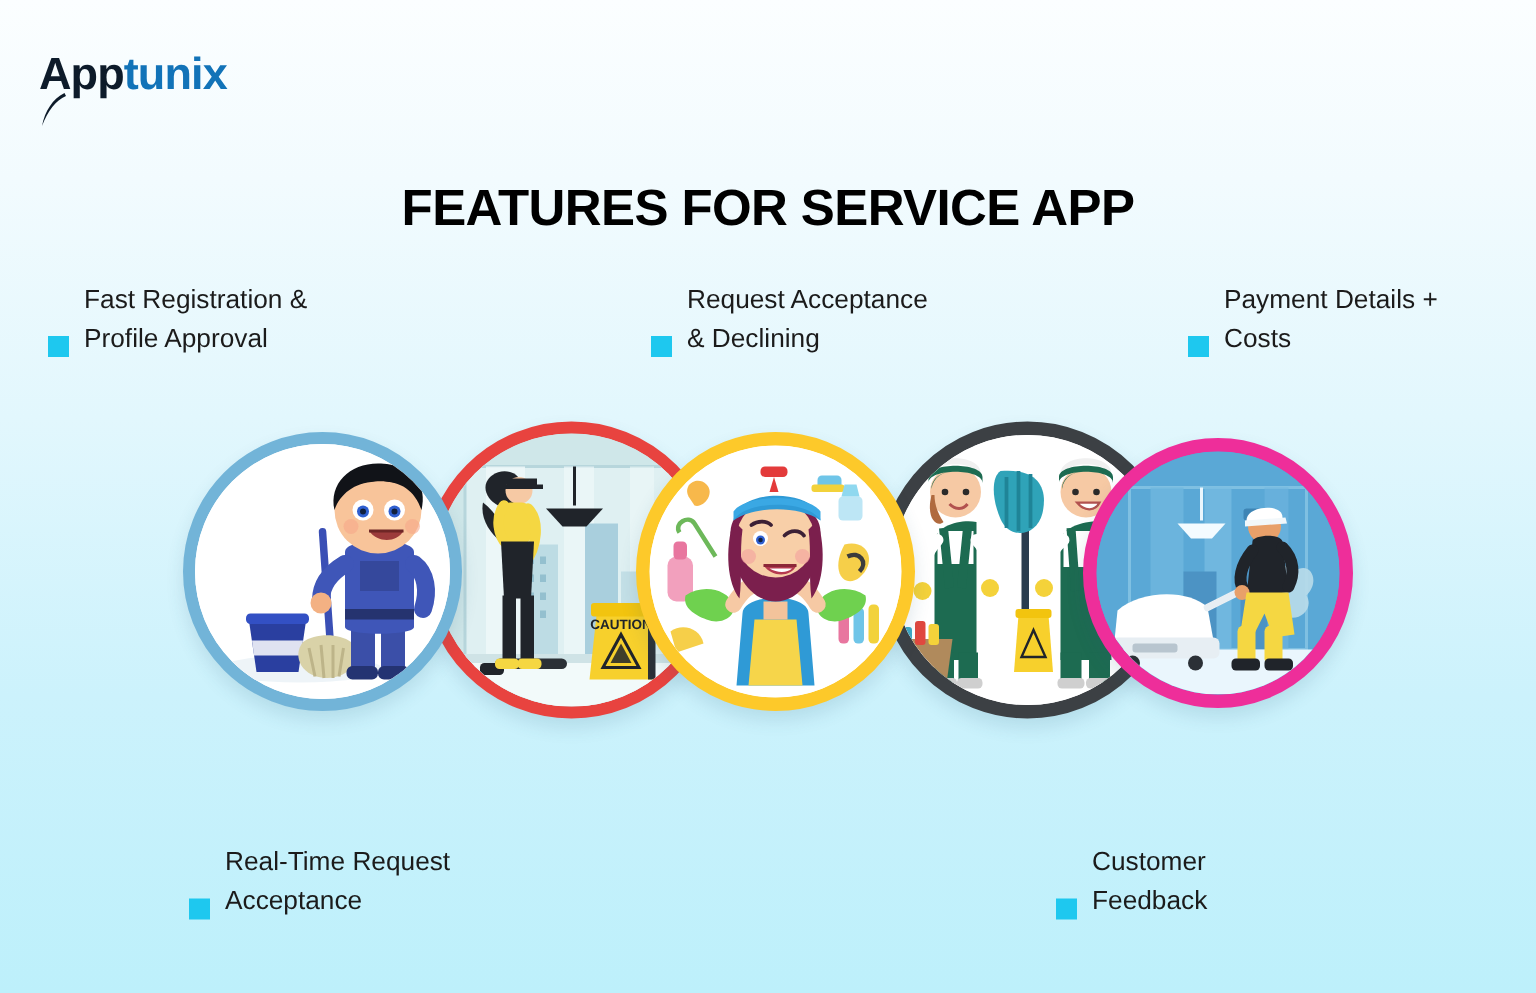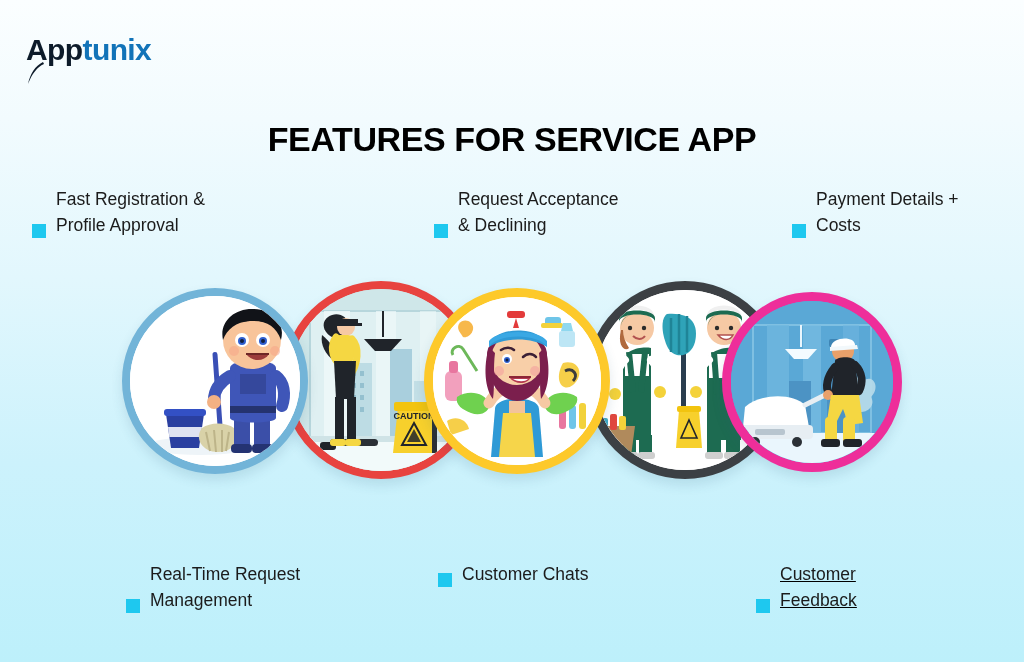--- a/index.html
+++ b/index.html
@@ -85,21 +85,21 @@
     line-height: 26px;
     color: #1b1b1b;
     white-space: pre-line;
   }
 
   .f-top-1 { left: 32px;  top: 186px; width: 250px; }
   .f-top-2 { left: 434px; top: 186px; width: 260px; }
   .f-top-3 { left: 792px; top: 186px; width: 220px; }
   .f-bot-1 { left: 126px; top: 561px; width: 250px; }
   .f-bot-2 { left: 438px; top: 561px; width: 240px; }
-  .f-bot-3 { left: 756px; top: 561px; width: 200px; text-decoration: underline; }
+  .f-bot-3 { left: 704px; top: 561px; width: 200px; }
 
   
   .circle {
     position: absolute;
     border-radius: 50%;
     overflow: hidden;
     box-sizing: border-box;
     box-shadow: 0 6px 12px rgba(40, 90, 120, 0.14);
   }
   .circle svg { display: block; width: 100%; height: 100%; }
@@ -400,27 +400,23 @@
       <rect x="112" y="116" width="12" height="26" rx="4" fill="#f5d742"></rect>
       <rect x="94" y="116" width="12" height="26" rx="4" fill="#f5d742"></rect>
       <rect x="90" y="138" width="19" height="8" rx="3" fill="#20242a"></rect>
       <rect x="112" y="138" width="19" height="8" rx="3" fill="#20242a"></rect>
     </svg>
   </div>
 
   <div class="feature f-bot-1">
     <span class="bullet"></span>
     <span class="feature-label">Real-Time Request
-Management</span>
-  </div>
-
-  <div class="feature f-bot-2">
-    <span class="bullet"></span>
-    <span class="feature-label">Customer Chats</span>
-  </div>
+Acceptance</span>
+  </div>
+
 
   <div class="feature f-bot-3">
     <span class="bullet"></span>
     <span class="feature-label">Customer
 Feedback</span>
   </div>
 
 </div>
 
 </body></html>

